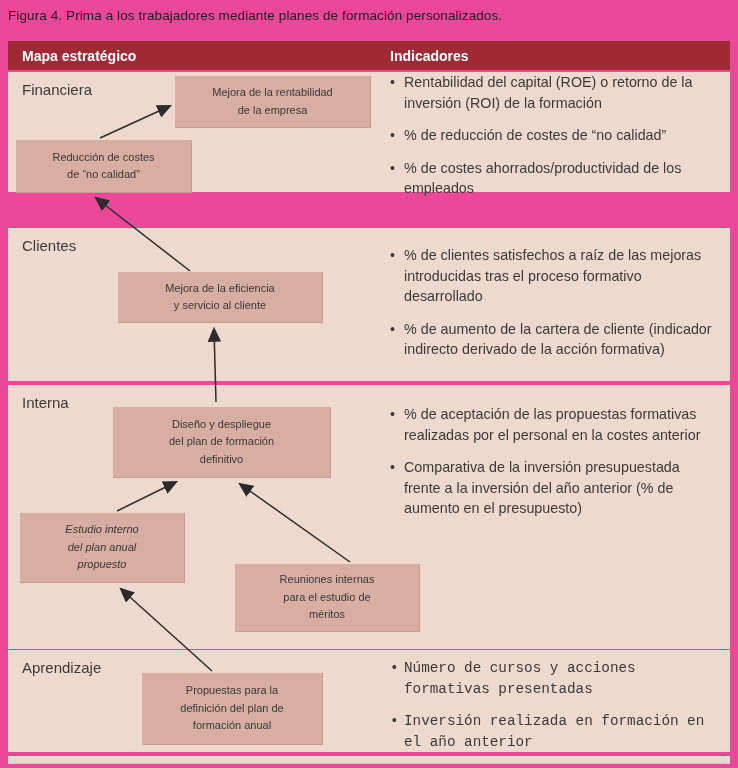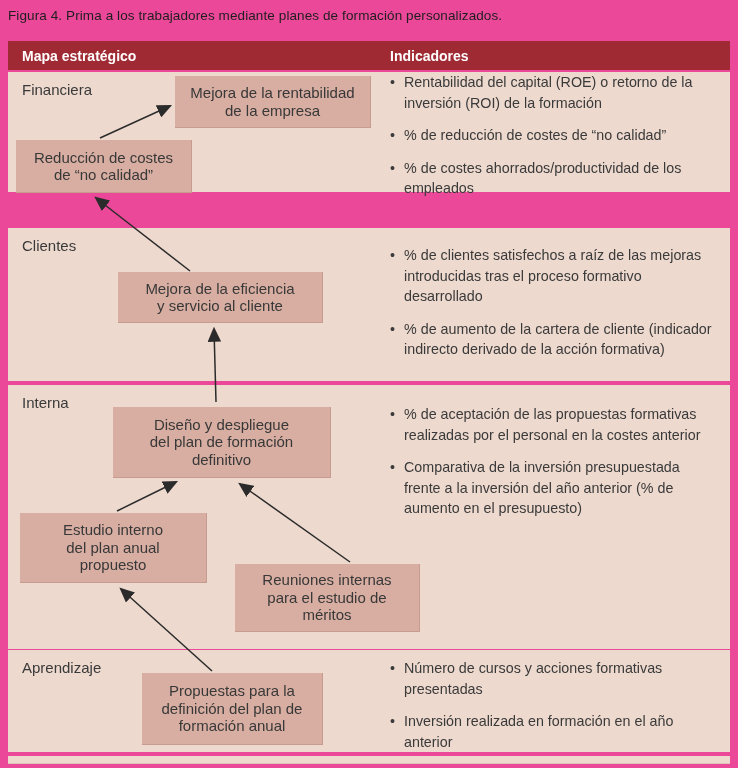--- a/index.html
+++ b/index.html
@@ -46,36 +46,36 @@
     position: relative; padding-left: 16px; margin-bottom: 12px;
     font-size: 14.3px; line-height: 20.5px; color: #3a3a3a;
   }
   .ind-cell li::before {
     content: "\2022"; position: absolute; left: 2px; top: 0;
     color: #3a3a3a;
   }
   .pad-fin ul { padding-top: 0; }
   .pad-cli ul { padding-top: 17px; }
   .pad-int ul { padding-top: 19px; }
-  .pad-apr ul { padding-top: 8px; }
+  .pad-apr ul { padding-top: 8px; font-family: Liberation Mono, monospace; }
   .node {
     position: absolute;
     background: #d8aea2;
     border-right: 1px solid #c79b8e;
     border-bottom: 1px solid #c79b8e;
     display: flex; align-items: center; justify-content: center;
     text-align: center; white-space: pre-line;
-    font-size: 15px; line-height: 17.5px; color: #383838;
+    font-size: 11px; line-height: 17.5px; color: #383838;
     z-index: 2;
   }
   .node-rentabilidad { left: 167px; top: 35px;  width: 196px; height: 52px; }
   .node-reduccion    { left: 8px;   top: 99px;  width: 176px; height: 53px; }
   .node-eficiencia   { left: 110px; top: 231px; width: 205px; height: 51px; }
   .node-diseno       { left: 105px; top: 366px; width: 218px; height: 71px; }
-  .node-estudio      { left: 12px;  top: 472px; width: 187px; height: 70px; }
+  .node-estudio      { left: 12px;  top: 472px; width: 165px; height: 70px; font-style: italic; }
   .node-reuniones    { left: 227px; top: 523px; width: 185px; height: 68px; }
   .node-propuestas   { left: 134px; top: 632px; width: 181px; height: 72px; }
   .arrow-layer {
     position: absolute; left: 0; top: 0; width: 722px; height: 723px;
     z-index: 3; pointer-events: none;
   }
   .footer-strip {
     position: absolute; left: 0; top: 715px; width: 722px; height: 8px;
     background: #edd9ce; border-bottom: 1px solid #ddc3b8;
   }

